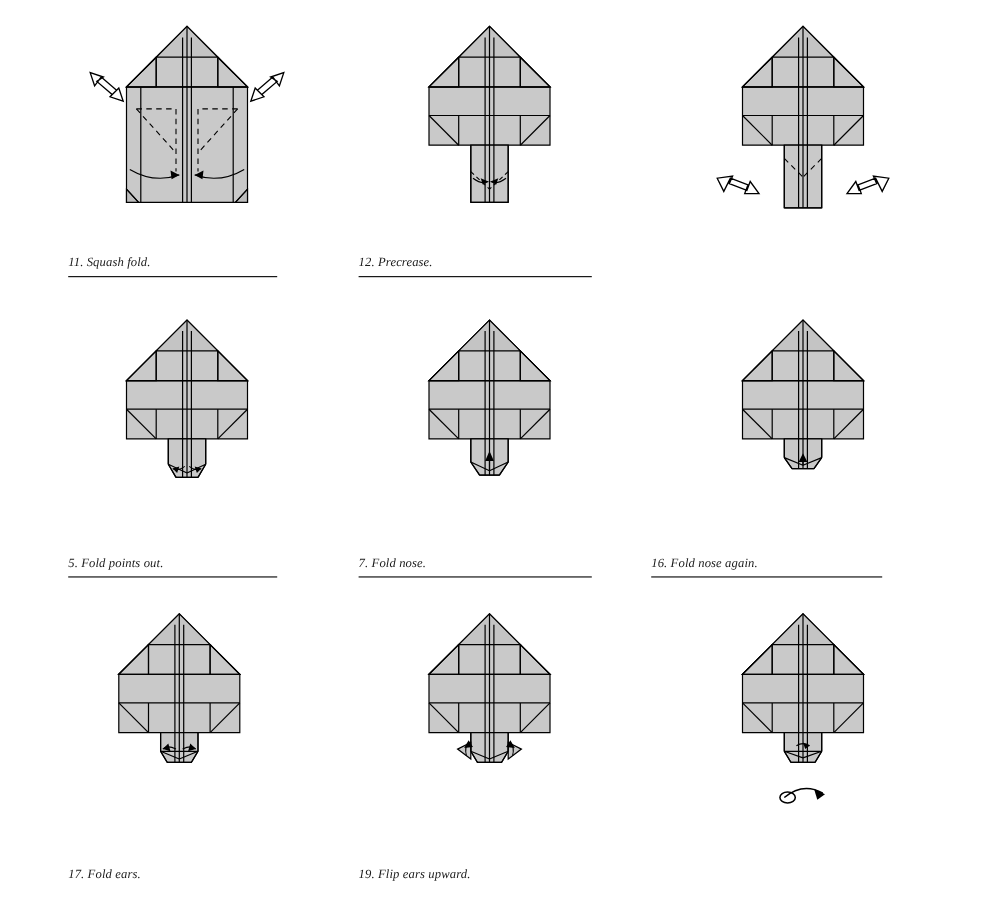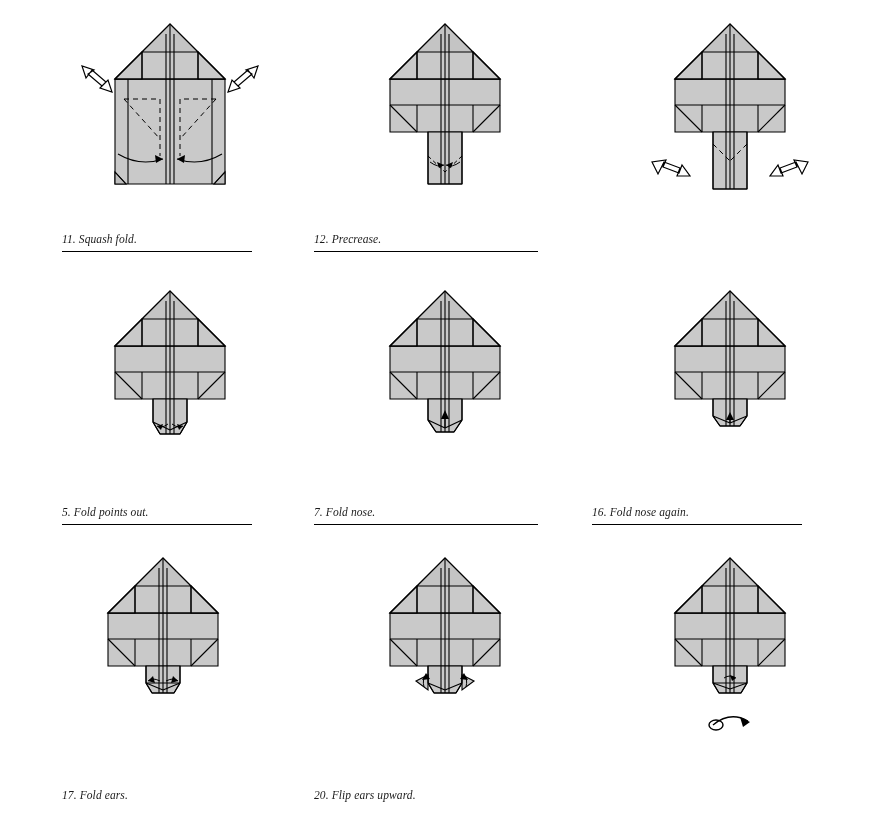--- a/index.html
+++ b/index.html
@@ -55,21 +55,21 @@
     padding-bottom: 5px;
     letter-spacing: 0.1px;
   }
   .rule {
     height: 1px;
     background: #000000;
     width: 100%;
   }
   
   .col1 .caption-wrap { left: 62px; right: 38px; }
-  .col2 .caption-wrap { left: 24px; right: 42px; }
+  .col2 .caption-wrap { left: 36px; right: 42px; }
   .col3 .caption-wrap { left: 12px; right: 68px; }
 
   .row3 .caption-wrap { bottom: 8px; }
   .row1 .caption-wrap { bottom: 22px; }
   .row2 .caption-wrap { bottom: 20px; }
 </style>
 </head>
 <body>
 
 <div class="sheet">
@@ -466,21 +466,21 @@
             <path d="M134,142 Q132,134 136,130"></path>
             <path d="M176,142 Q178,134 174,130"></path>
           </g>
           <g fill="#000">
             <polygon points="136,128 132,135 140,134"></polygon>
             <polygon points="174,128 178,135 170,134"></polygon>
           </g>
         </svg>
       </div>
       <div class="caption-wrap">
-        <div class="caption">20.  Flip ears upward.</div>
+        <div class="caption">19.  Flip ears upward.</div>
 
       </div>
     </div>
 
     <div class="cell col3 row3">
       <div class="figure">
         <svg width="290" height="212" viewBox="0 0 290 212">
           <g stroke="#000" stroke-width="1.1" fill="#c9c9c9">
             <polygon points="95,68 205,68 205,121 95,121"></polygon>
             <polygon points="95,68 150,13 205,68"></polygon>

